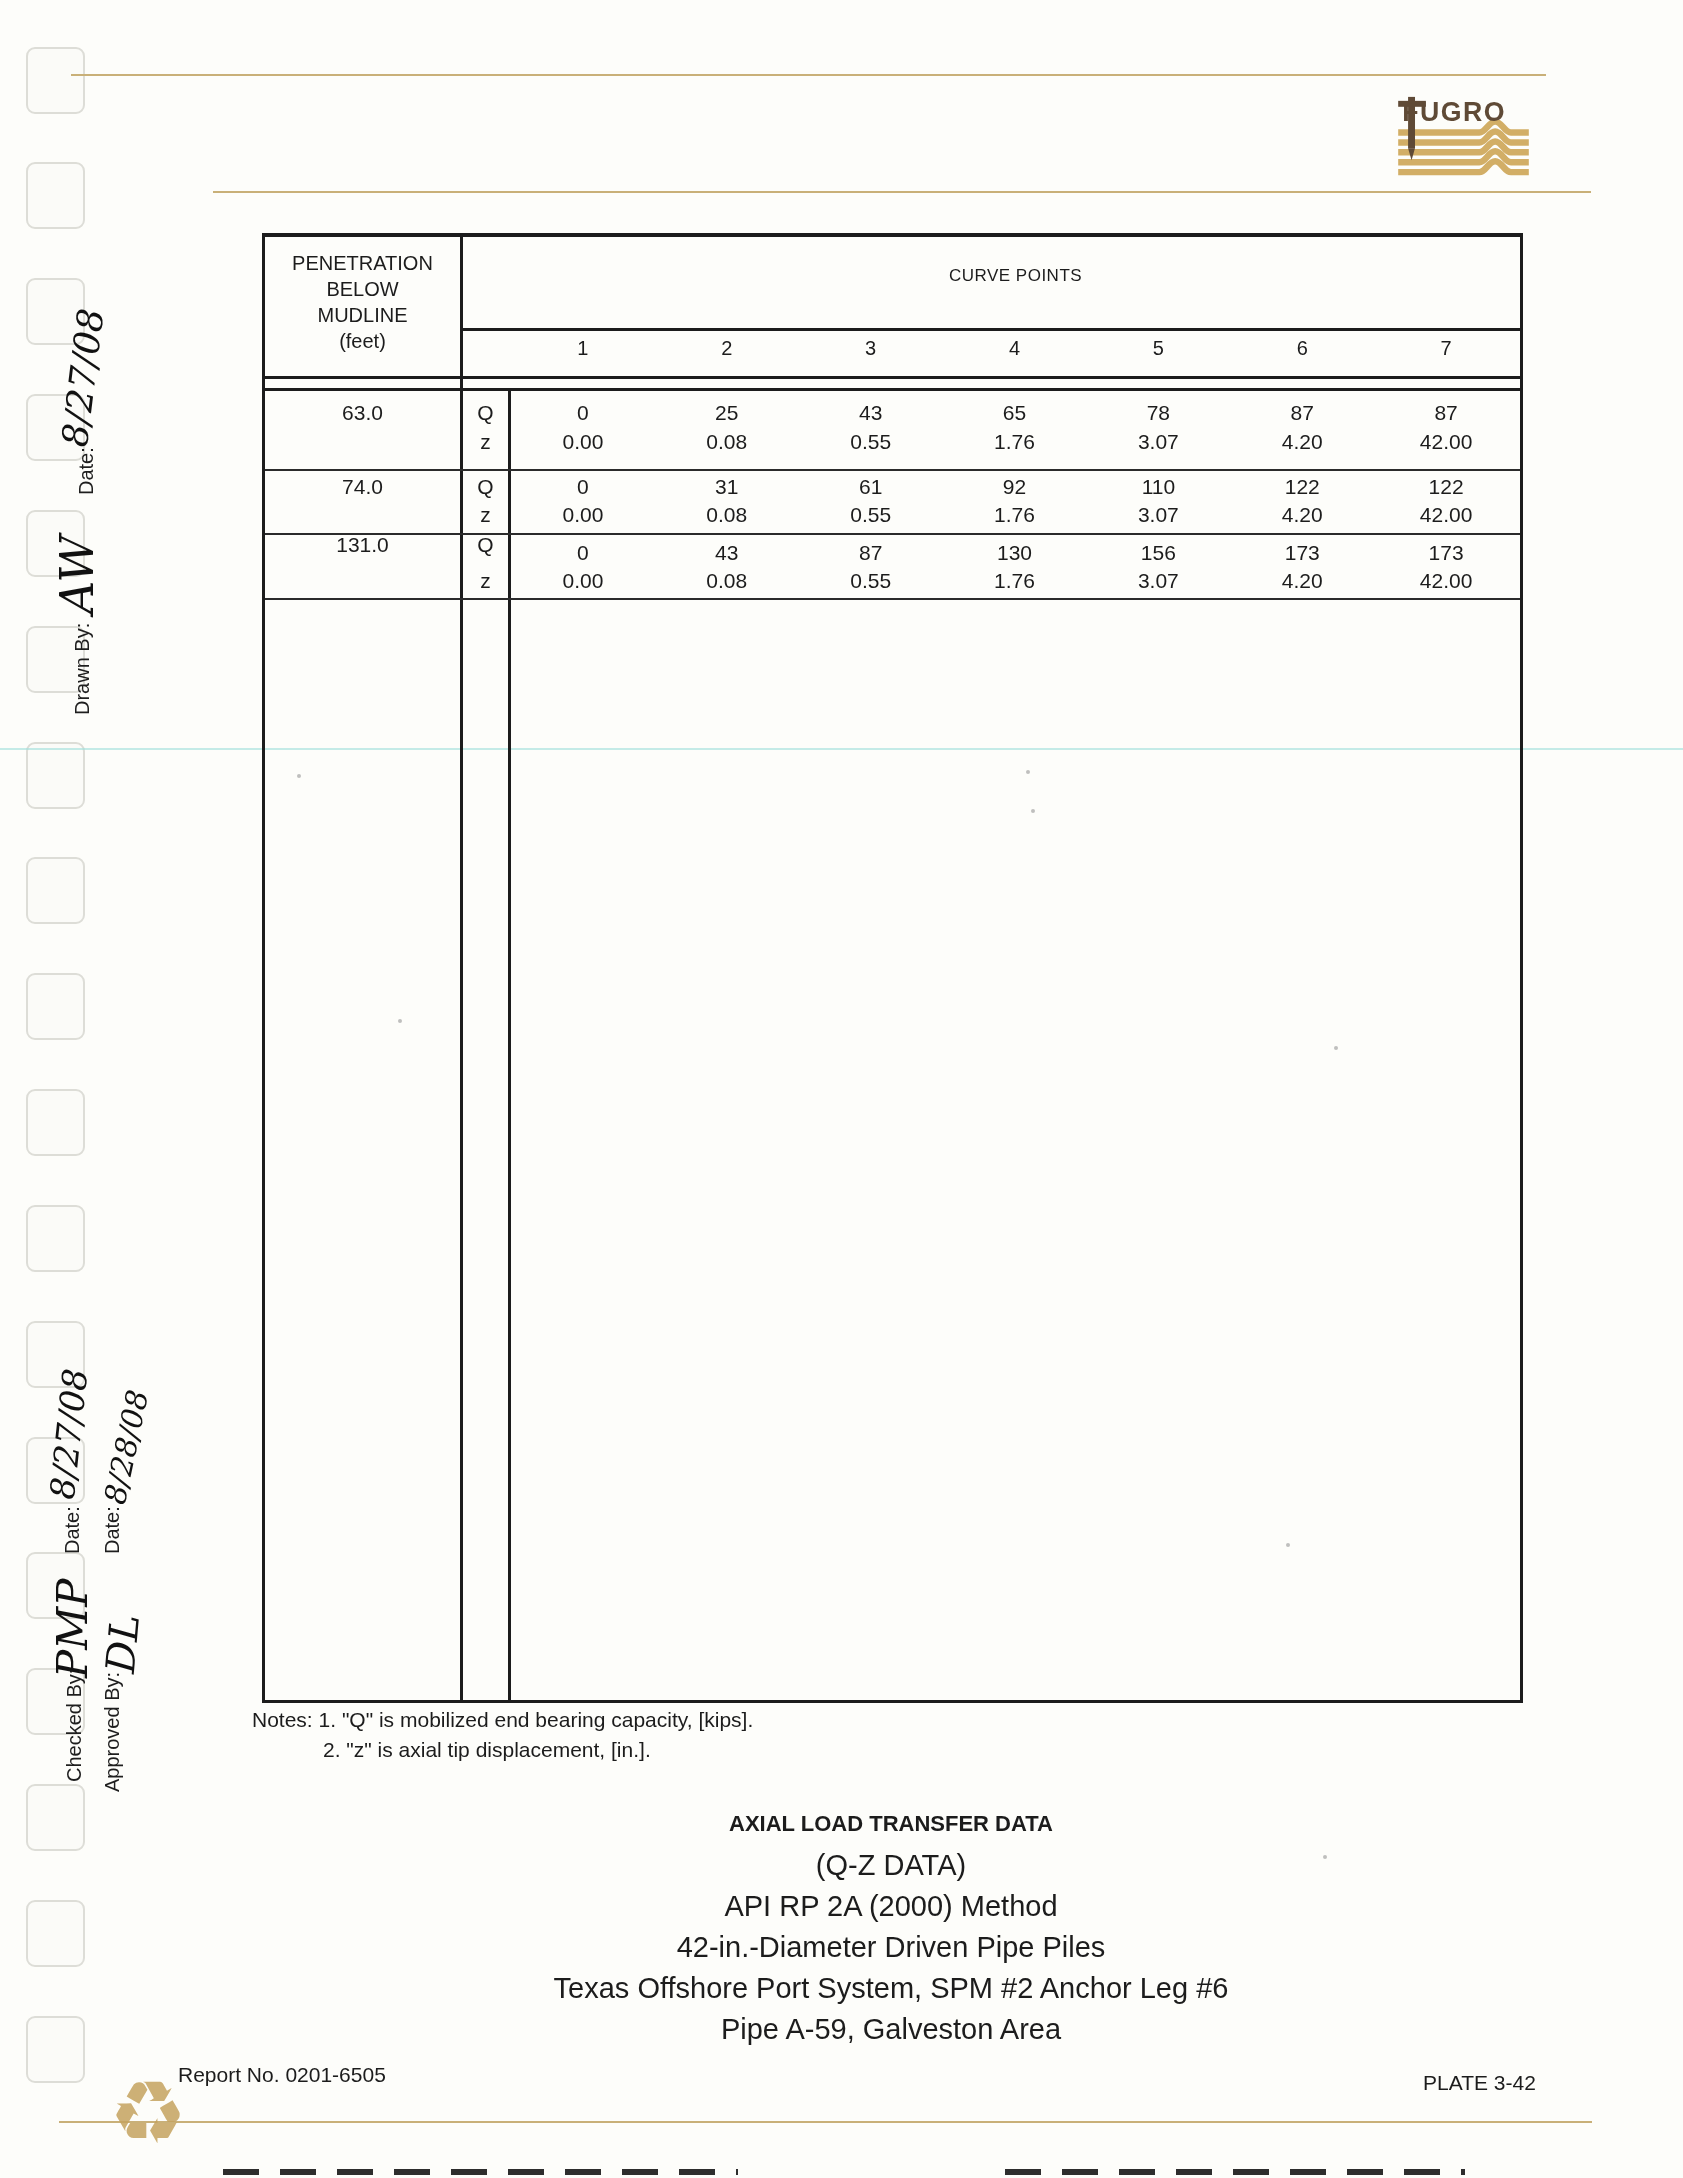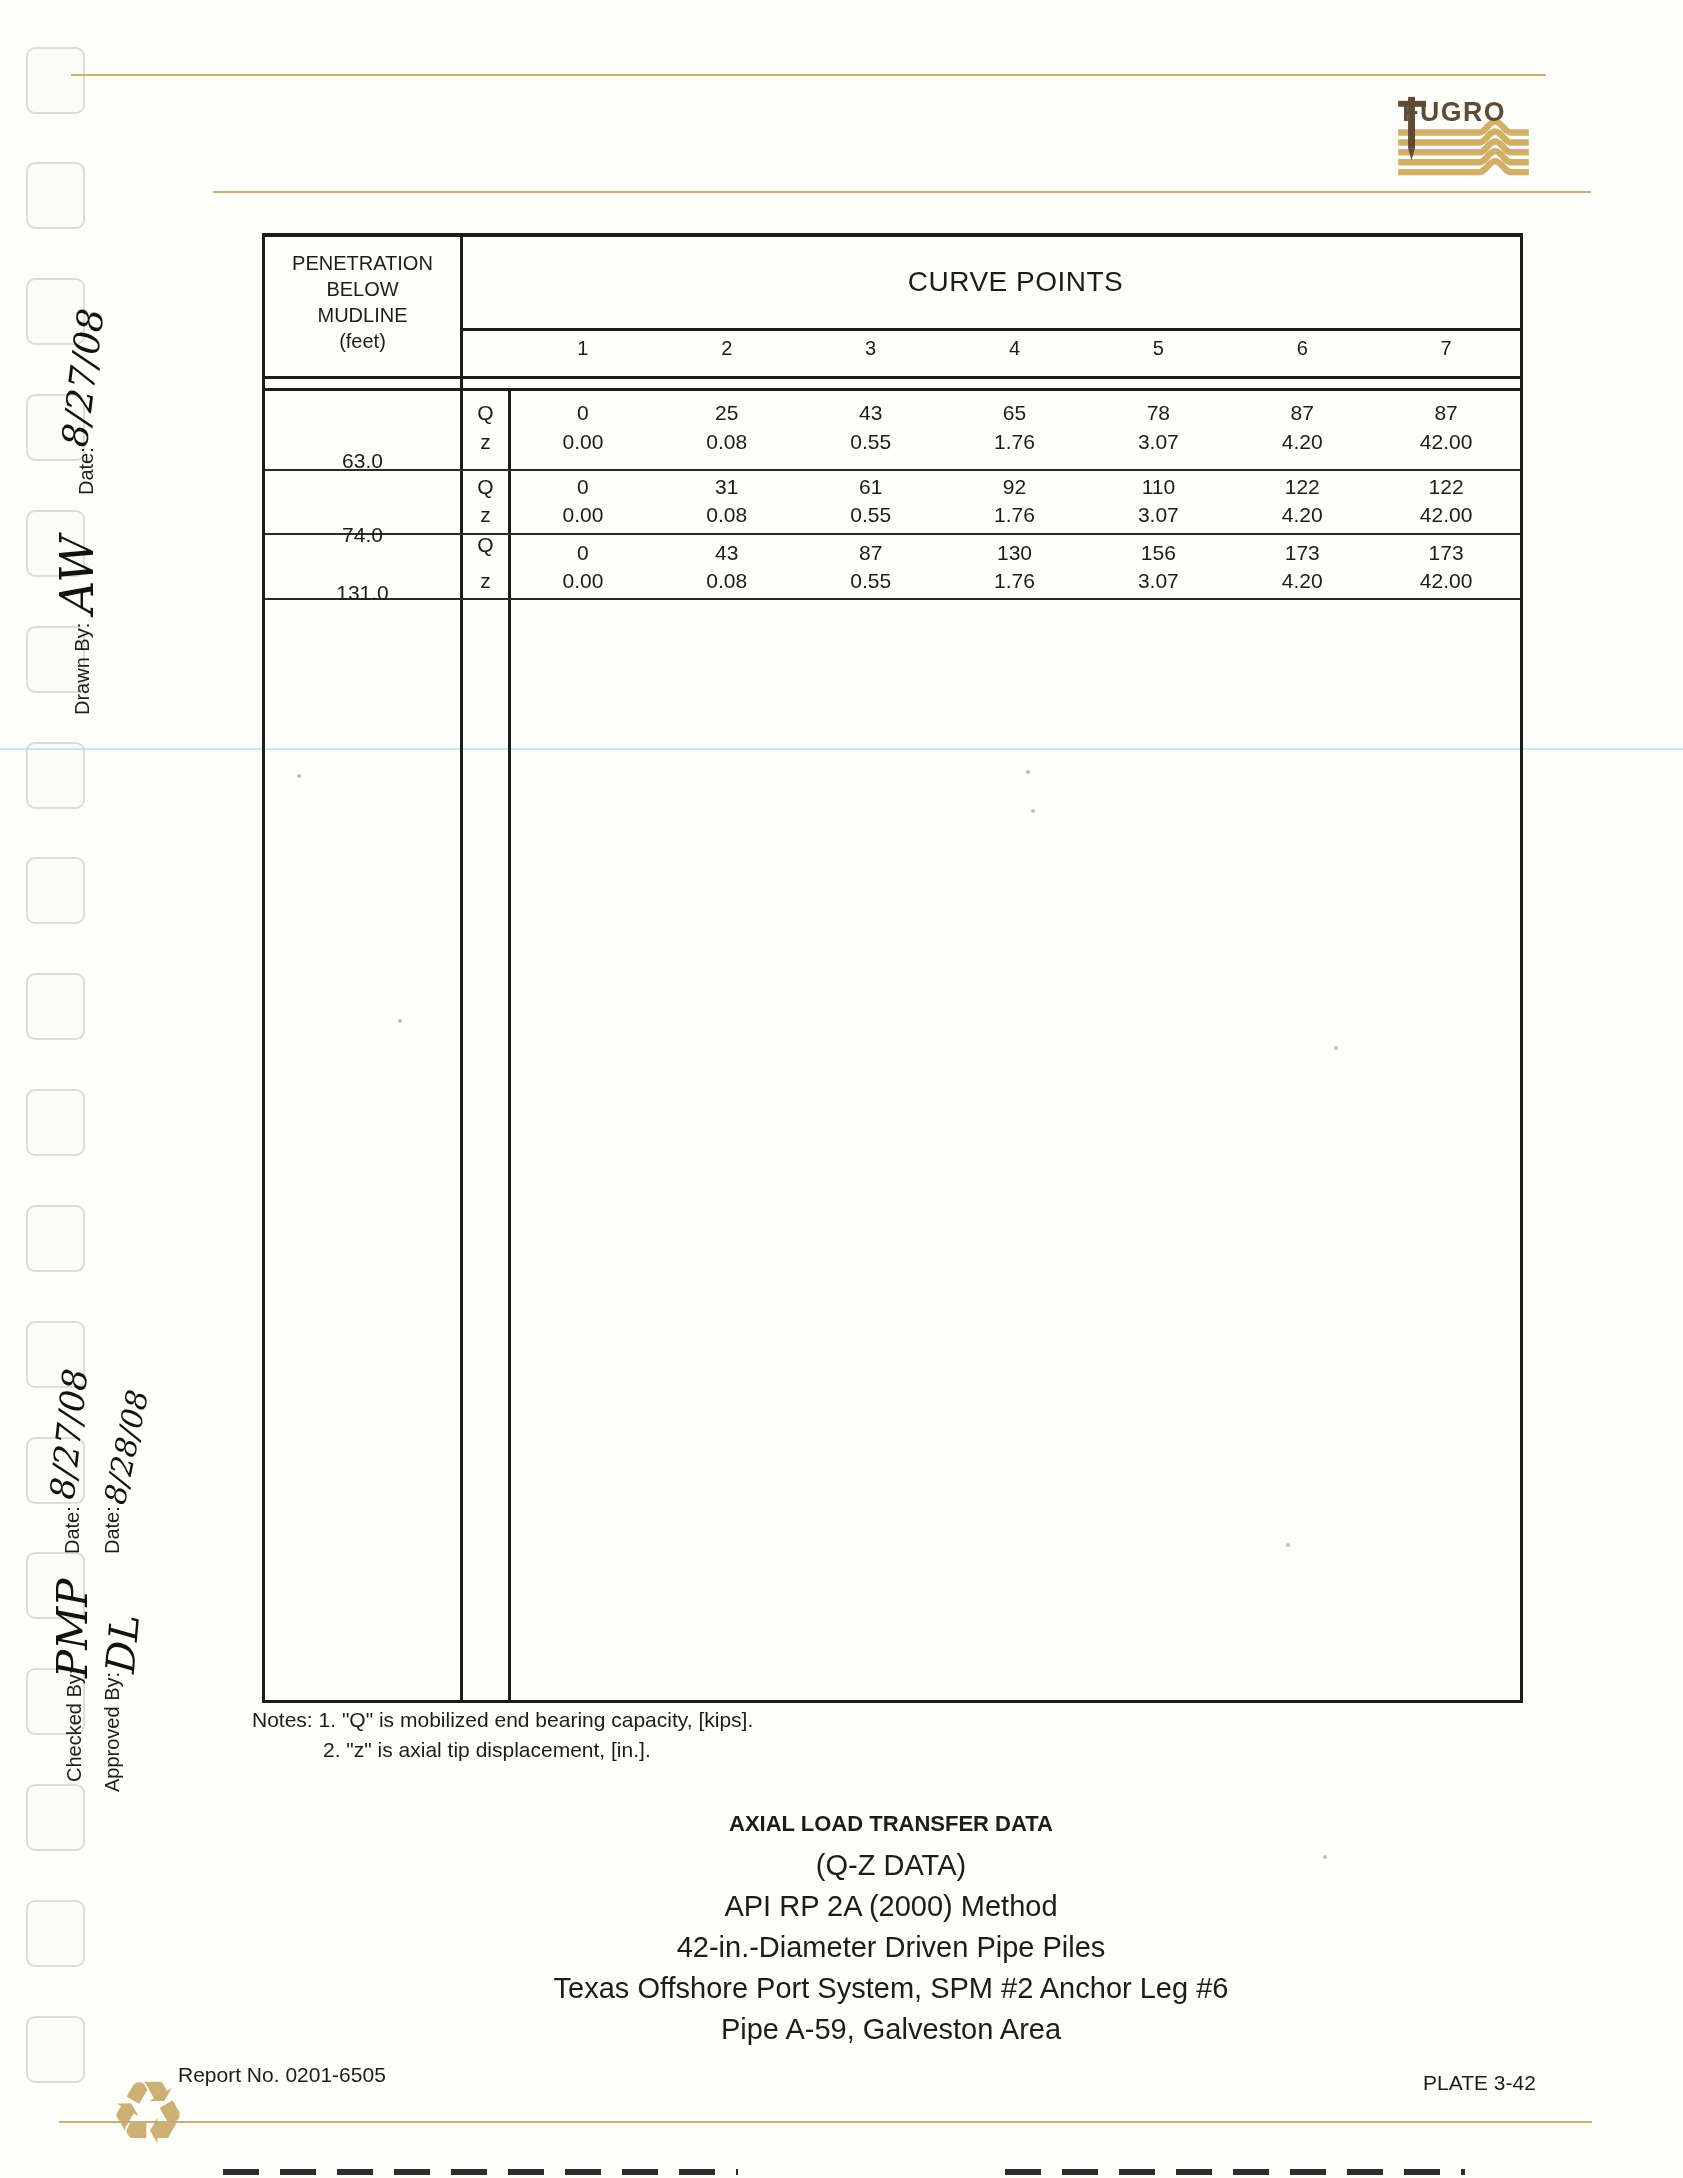--- a/index.html
+++ b/index.html
@@ -20,31 +20,31 @@
   .dashline{position:absolute;top:2169px;height:6px;
             background:repeating-linear-gradient(90deg,#2d2d2d 0 36px,transparent 36px 57px);}
   
   .qztable{position:absolute;left:262px;top:233px;width:1255px;height:1463px;
            border:3px solid #1c1c1c;border-top-width:4px;}
   .qztable .v1{position:absolute;left:195px;top:0;bottom:0;width:3px;background:#1c1c1c;}
   .qztable .v2{position:absolute;left:243px;top:151px;bottom:0;width:3px;background:#1c1c1c;}
   .hdr-left{position:absolute;left:0;top:13px;width:195px;text-align:center;
             font-size:20px;line-height:26px;white-space:pre-line;}
   .hdr-curve{position:absolute;left:246px;right:0;top:29px;text-align:center;
-             font-size:28px;letter-spacing:0.5px;}
+             font-size:17px;letter-spacing:0.5px;}
   .hp{position:absolute;left:195px;right:0;top:91px;height:3px;background:#1c1c1c;}
   .numrow,.vals{position:absolute;left:246px;right:2px;display:flex;}
   .numrow span,.vals span{flex:1;text-align:center;}
   .numrow{top:100px;font-size:20px;}
   .vals{font-size:21px;}
   .dline{position:absolute;left:-3px;right:-3px;height:3px;background:#1c1c1c;}
   .d1{top:139px}.d2{top:151px}
   .rowline{position:absolute;left:0;right:0;height:2px;background:#2b2b2b;}
   .r1{top:232px}.r2{top:296px}.r3{top:361px}
-  .pen{position:absolute;left:0;width:195px;text-align:center;font-size:21px;margin-top:48px;}
+  .pen{position:absolute;left:0;width:195px;text-align:center;font-size:21px;}
   .qz{position:absolute;left:198px;width:45px;text-align:center;font-size:21px;}
   .p0,.q0{top:164px}.z0{top:193px}
   .p1,.q1{top:238px}.z1{top:266px}
   .p2,.q2{top:296px}.z2{top:332px}
   .vq0{top:164px}.vz0{top:193px}
   .vq1{top:238px}.vz1{top:266px}
   .vq2{top:304px}.vz2{top:332px}
   
   .notes{position:absolute;left:252px;top:1705px;font-size:21px;line-height:30px;}
   .notes .n2{padding-left:71px;}

